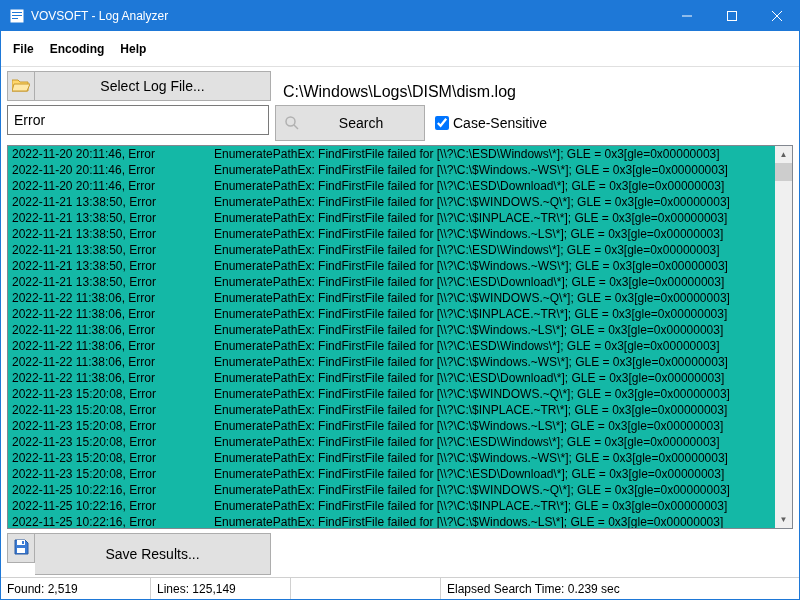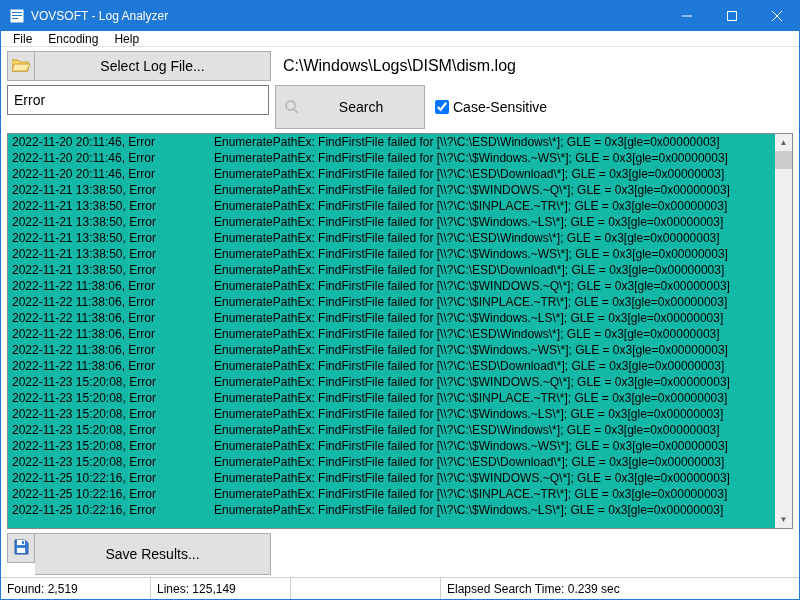--- a/index.html
+++ b/index.html
@@ -2,29 +2,29 @@
 <html><head>
   <meta charset="utf-8">
   <style>
     * { box-sizing: border-box; margin: 0; padding: 0; }
     body { font-family: "Segoe UI", Tahoma, sans-serif; font-size: 12px; background: #fff; overflow: hidden; }
     .window { width: 800px; height: 600px; display: flex; flex-direction: column; border: 1px solid #1e78d7; }
     .titlebar { height: 30px; background: #1e78d7; color: #fff; display: flex; align-items: center; padding-left: 8px; }
     .titlebar .app-icon { width: 16px; height: 16px; margin-right: 6px; display: flex; align-items: center; justify-content: center; }
     .titlebar .title-text { flex: 1; font-size: 12px; }
     .winbtn { width: 45px; height: 30px; display: flex; align-items: center; justify-content: center; color: #fff; }
-    .menubar { height: 16px; background: #fff; display: flex; align-items: center; padding: 0 4px; border-bottom: 1px solid #e0e0e0; }
+    .menubar { height: 36px; background: #fff; display: flex; align-items: center; padding: 0 4px; border-bottom: 1px solid #e0e0e0; font-weight: bold; }
     .menu-item { padding: 2px 8px; font-size: 12px; }
-    .toolbar1 { display: flex; align-items: center; padding: 4px 6px 2px 6px; gap: 0; }
+    .toolbar1 { display: flex; align-items: flex-end; padding: 4px 6px 2px 6px; gap: 0; }
     .folder-btn { width: 28px; height: 30px; background: #e1e1e1; border: 1px solid #adadad; display: flex; align-items: center; justify-content: center; }
     .select-btn { height: 30px; flex: 0 0 236px; background: #e1e1e1; border: 1px solid #adadad; border-left: none; font-size: 14px; }
     .path-label { flex: 1; display: flex; align-items: center; padding-left: 12px; font-size: 16px; }
     .toolbar2 { display: flex; align-items: stretch; padding: 2px 6px 4px 6px; gap: 6px; }
     .search-input { width: 262px; height: 30px; border: 1px solid #7a7a7a; padding: 0 6px; font-size: 14px; font-family: inherit; }
-    .search-btn { width: 150px; height: 44px; background: #e1e1e1; border: 1px solid #adadad; display: flex; align-items: center; font-size: 14px; }
+    .search-btn { width: 150px; height: 36px; background: #e1e1e1; border: 1px solid #adadad; display: flex; align-items: center; font-size: 14px; }
     .search-btn .mag { width: 32px; display: flex; align-items: center; justify-content: center; opacity: 0.45; }
     .search-btn .lbl { flex: 1; text-align: center; padding-right: 10px; }
     .case-wrap { display: flex; align-items: center; font-size: 14px; padding-left: 4px; }
     .case-wrap input { width: 14px; height: 14px; margin-right: 4px; }
     .results-wrap { flex: 1; margin: 0 6px; border: 1px solid #828790; position: relative; background: #14b8a6; overflow: hidden; }
     .results-inner { position: absolute; inset: 0 17px 0 0; overflow: hidden; }
     .log-line { display: flex; height: 16px; line-height: 16px; font-size: 12px; white-space: nowrap; }
     .log-col1 { width: 206px; padding-left: 4px; }
     .log-col2 { flex: 1; }
     .scrollbar { position: absolute; right: 0; top: 0; bottom: 0; width: 17px; background: #f0f0f0; display: flex; flex-direction: column; }

